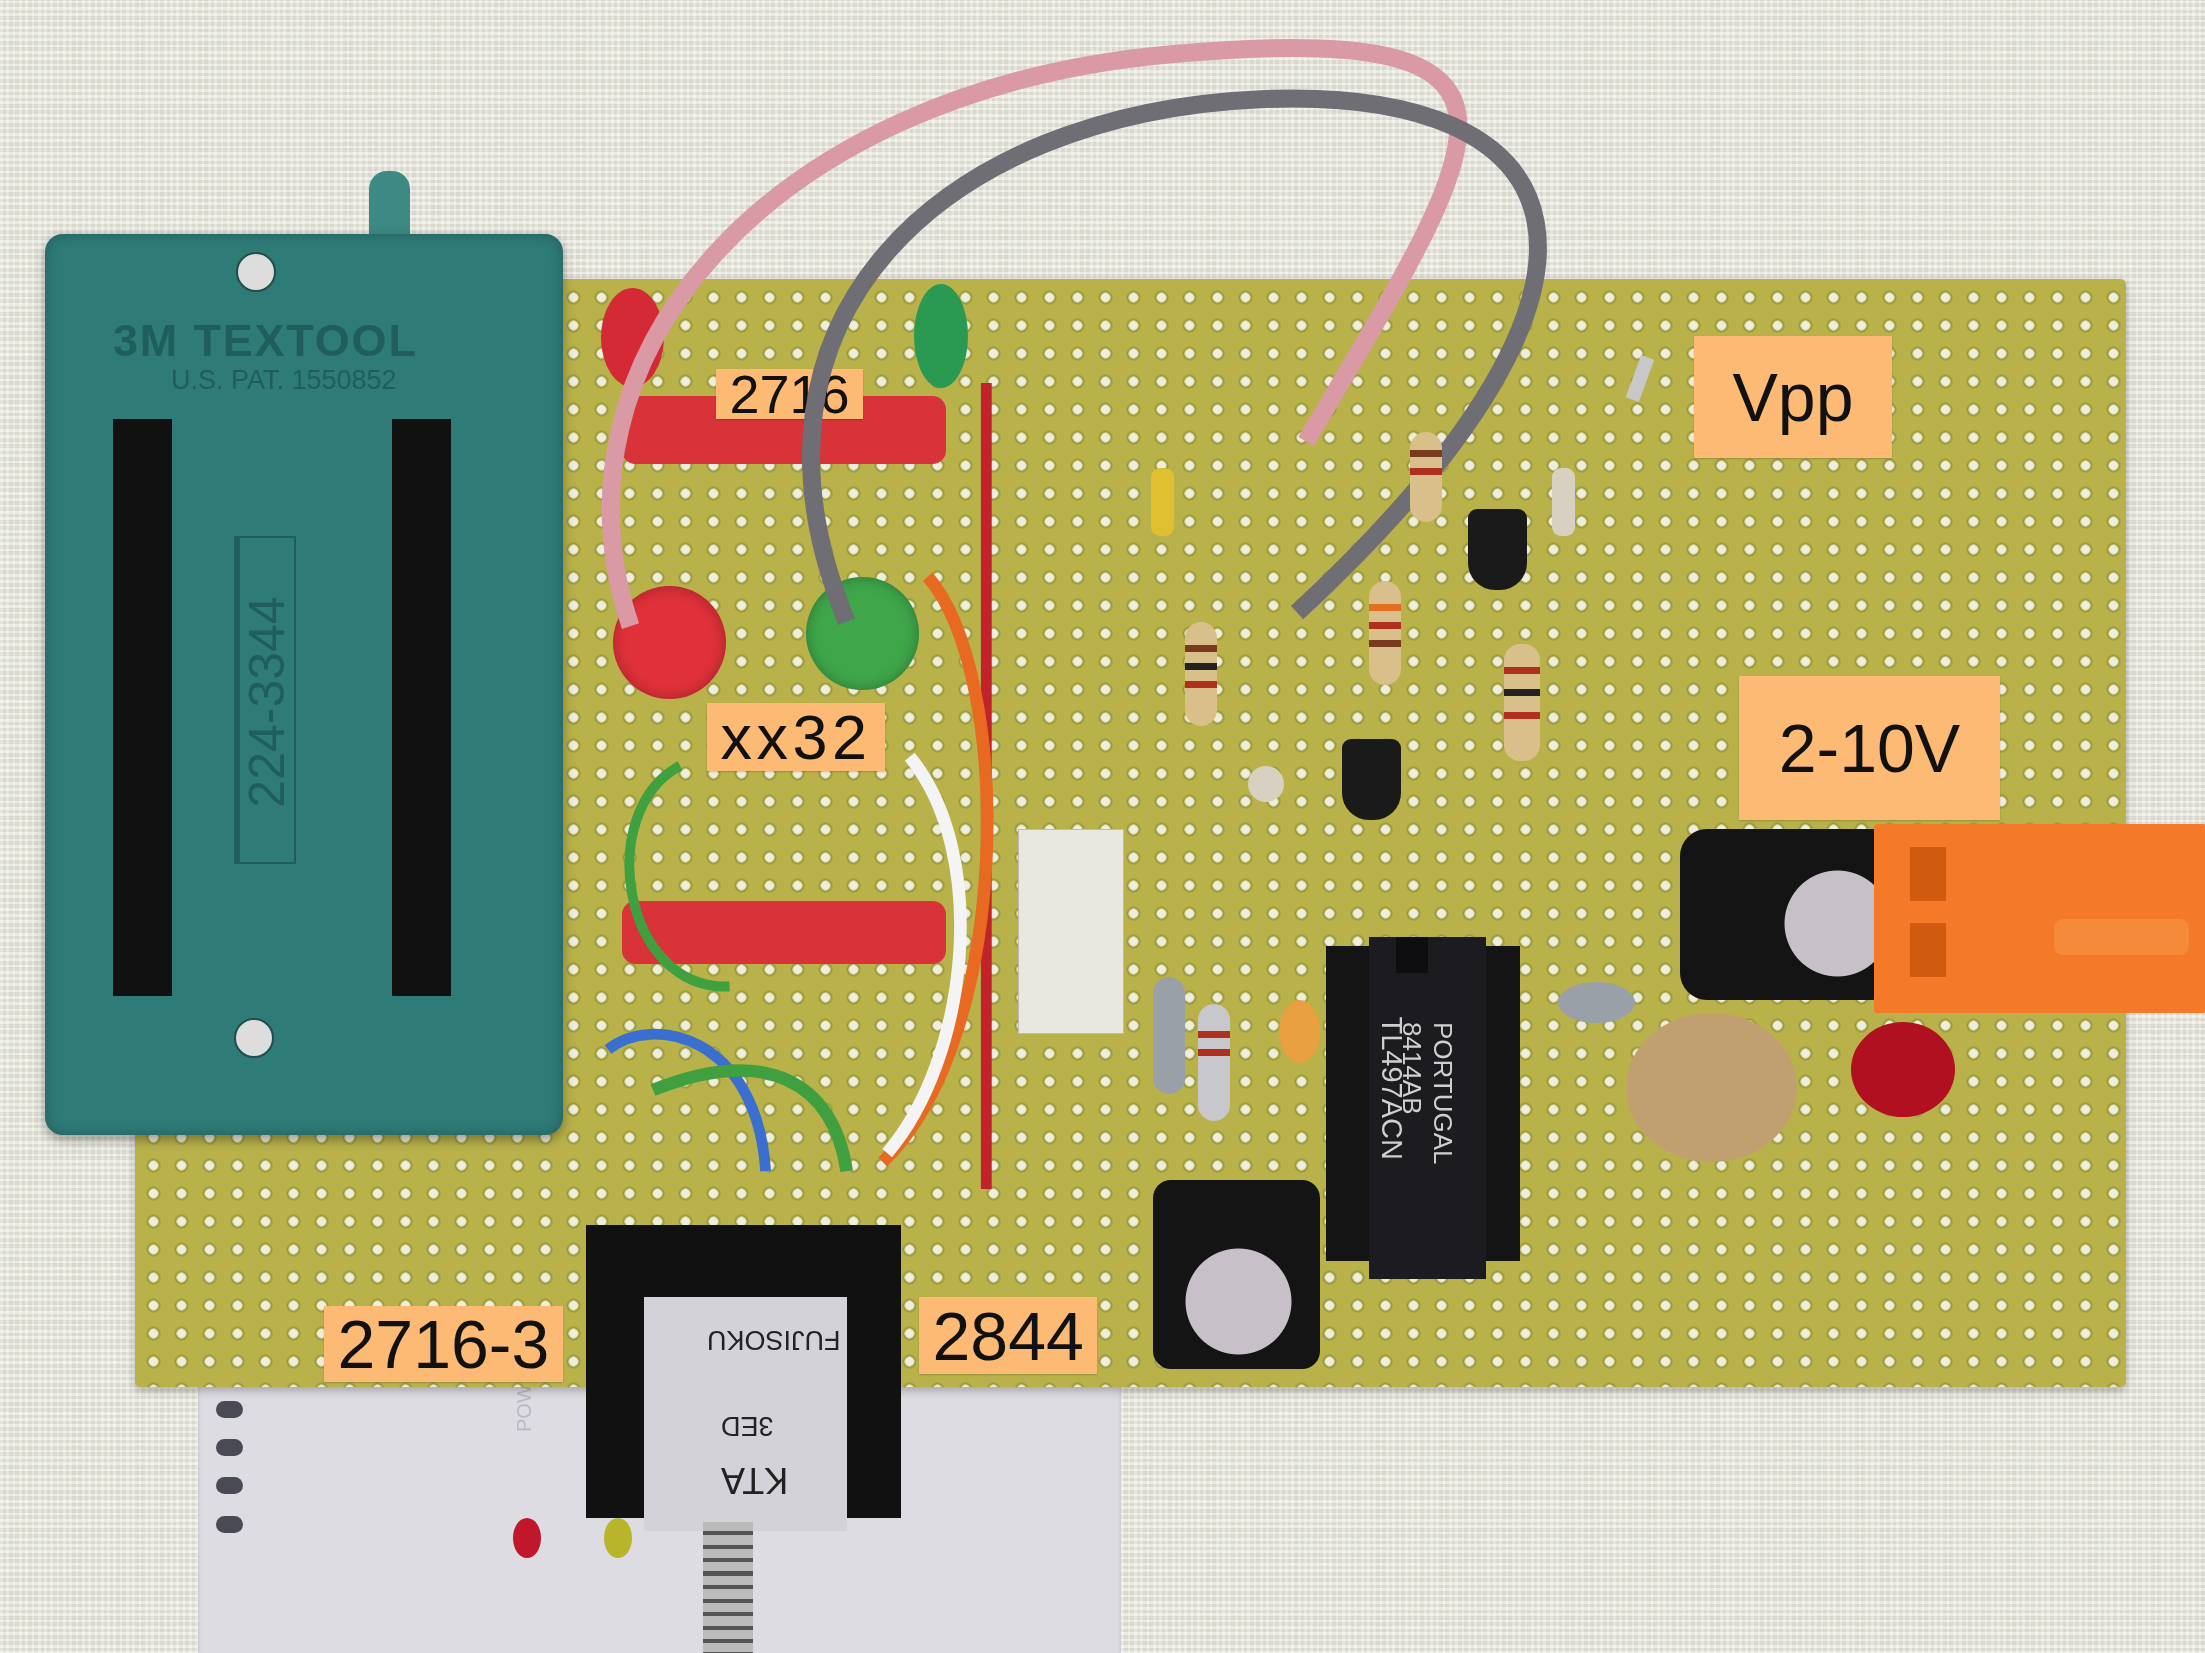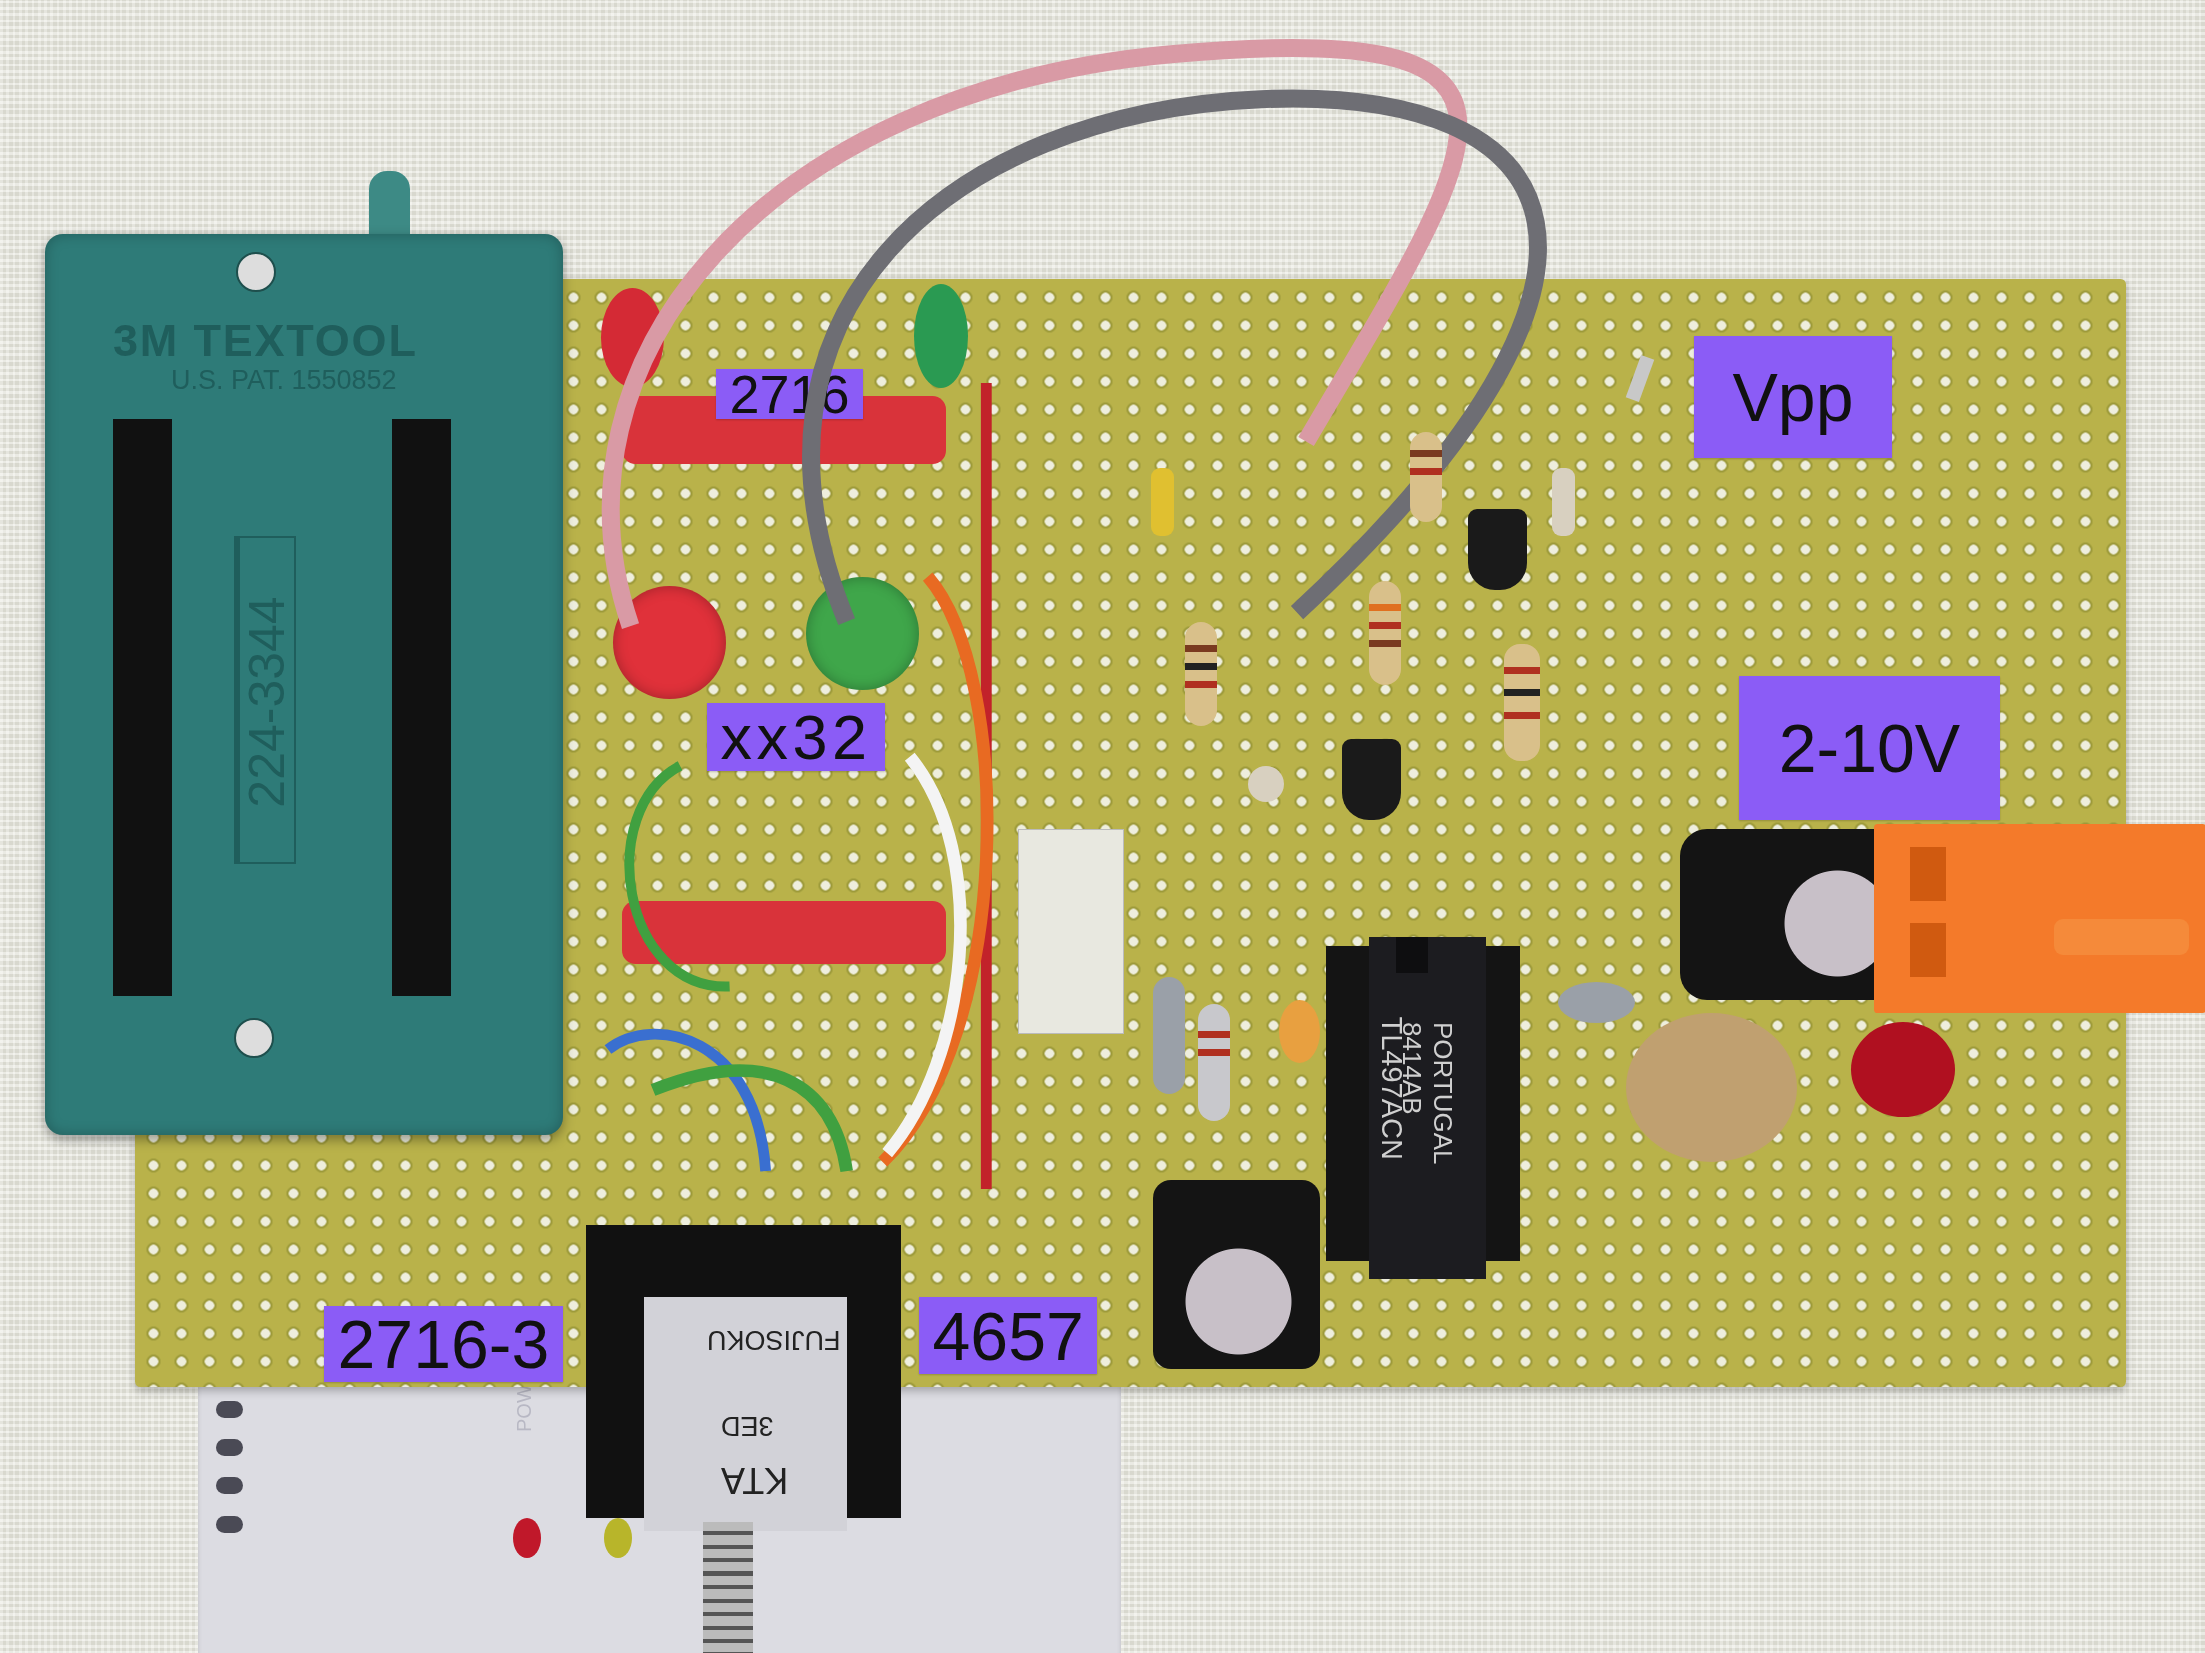--- a/index.html
+++ b/index.html
@@ -26,21 +26,21 @@
   .zif{left:45px;top:234px;width:518px;height:901px;background:#2e7b78;border-radius:18px;
     box-shadow:0 4.5px 11.3px rgba(0,0,0,0.35), inset 0 0 13.5px rgba(0,0,0,0.25);}
   .zif-lever-top{left:369px;top:171px;width:41px;height:90px;background:#3d8a85;border-radius:18px 18px 4.5px 4.5px;}
   .zif-text{color:#1f5e5c;font-weight:bold;}
   .zif-slot{background:#111;}
   .screw{width:36px;height:36px;border-radius:50%;background:#ddd;border:2.7px solid #1e4f4d;}
   .vert-label{left:234px;top:536px;width:54px;height:324px;border:2.7px solid #1f5e5c;border-left-width:6.3px;}
   .vert-label span{position:absolute;left:-131px;top:135px;width:315px;text-align:center;transform:rotate(-90deg);
     font-size:50px;color:#1f5e5c;}
   
-  .label{background:#8b5cf6;color:#111;padding:0 13.5px;font-size:68px;line-height:1;display:flex;align-items:center;justify-content:center;
+  .label{background:#fdba74;color:#111;padding:0 13.5px;font-size:68px;line-height:1;display:flex;align-items:center;justify-content:center;
     box-shadow:0 0.9px 1.8px rgba(0,0,0,0.2);}
   
   .ic-socket{background:#141414;}
   .ic{background:#1c1c20;color:#cfcfcf;}
   
   svg{position:absolute;left:0;top:0;}
   .cap-top{border-radius:50%;background:radial-gradient(circle,#c8c0c8 0 55%, #141414 56%);}
   .terminal{background:#f47a2a;}
   .dot{border-radius:50%;}
   .resistor{width:32px;height:104px;border-radius:16px;background:#d9c08a;}
@@ -99,21 +99,21 @@
 </svg>
 
 <div class="abs switch-body" style="left:586px;top:1225px;width:315px;height:293px;"></div>
 <div class="abs switch-plate" style="left:644px;top:1297px;width:203px;height:234px;">
   <div class="abs" style="left:63px;top:27px;font-size:27px;transform:rotate(180deg)">FUJISOKU</div>
   <div class="abs" style="left:77px;top:113px;font-size:27px;transform:rotate(180deg)">3ED</div>
   <div class="abs" style="left:77px;top:162px;font-size:36px;transform:rotate(180deg)">KTA</div>
 </div>
 <div class="abs" style="left:703px;top:1522px;width:50px;height:135px;background:repeating-linear-gradient(180deg,#bbb 0 9px,#555 9px 13.5px)"></div>
 <div class="abs label" style="left:324px;top:1306px;height:76px;">2716-3</div>
-<div class="abs label" style="left:919px;top:1297px;height:77px;">4657</div>
+<div class="abs label" style="left:919px;top:1297px;height:77px;">2844</div>
 
 <div class="abs" style="left:1018px;top:829px;width:104px;height:203px;background:#e8e8e0;border:1.8px solid #bbb"></div>
 
 <div class="abs resistor" style="left:1185px;top:622px">
   <div class="band" style="top:22.5px;background:#7a3a20"></div>
     <div class="band" style="top:41px;background:#222"></div>
     <div class="band" style="top:59px;background:#b03020"></div>
   </div>
 <div class="abs resistor" style="left:1369px;top:581px">
   <div class="band" style="top:22.5px;background:#e07020"></div>

